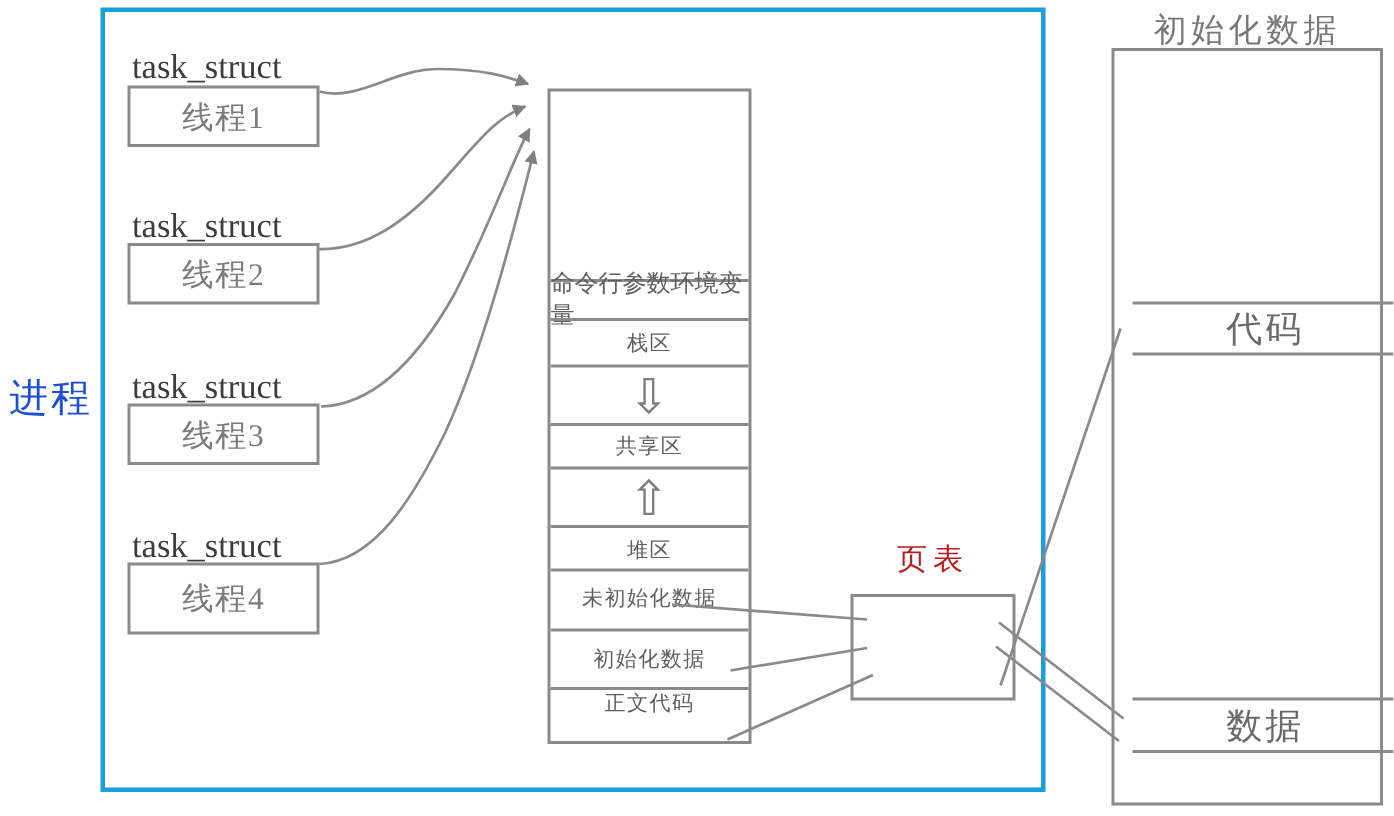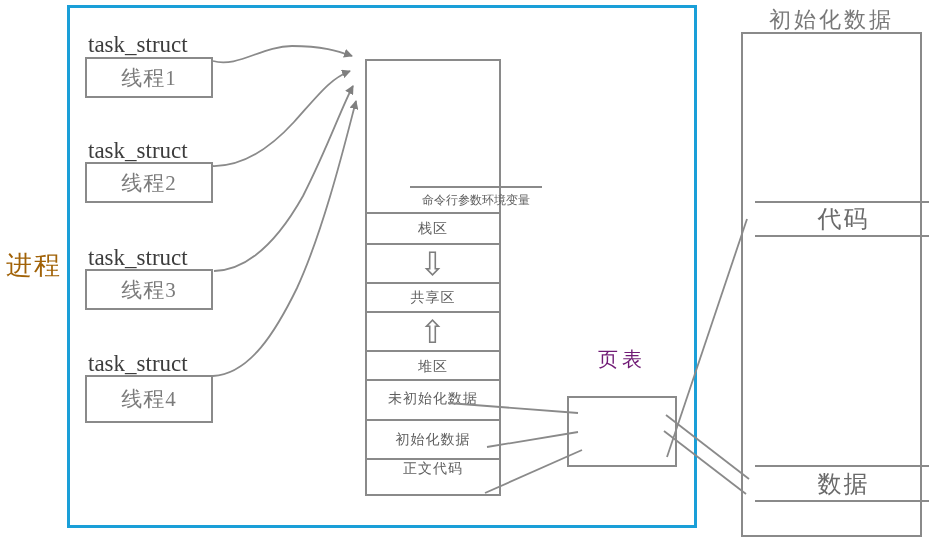--- a/index.html
+++ b/index.html
@@ -7,21 +7,21 @@
     position:relative;width:929px;height:544px;background:#ffffff;overflow:hidden;
     font-family:"Liberation Serif","DejaVu Serif",serif;
   }
   
   .process-box{
     position:absolute;left:67px;top:5px;width:630px;height:523px;
     border:3px solid #1a9fd8;box-sizing:border-box;background:transparent;
   }
   .process-label{
     position:absolute;left:6px;top:248px;width:58px;
-    color:#a16207;font-size:26px;letter-spacing:2px;text-align:left;
+    color:#1d4ed8;font-size:26px;letter-spacing:2px;text-align:left;
   }
   
   .ts-label{
     position:absolute;left:88px;width:150px;color:#3c3c3c;font-size:23px;text-align:left;
   }
   .thread-box{
     position:absolute;left:85px;width:128px;height:41px;box-sizing:border-box;
     border:2px solid #8a8a8a;display:flex;align-items:center;justify-content:center;
     color:#7b7b7b;font-size:21px;letter-spacing:1px;background:#fff;
   }
@@ -33,28 +33,28 @@
   .as-box{
     position:absolute;left:365px;top:59px;width:136px;height:437px;box-sizing:border-box;
     border:2px solid #8a8a8a;background:#fff;
   }
   .as-row{
     position:absolute;left:0;width:132px;box-sizing:border-box;
     display:flex;align-items:center;justify-content:center;
     color:#5f5f5f;font-size:14px;letter-spacing:1px;
   }
   .as-row.sep{border-top:2px solid #8a8a8a;}
-  .as-row.small{font-size:12px;letter-spacing:0;margin-left:43px;}
+  .as-row.small{font-size:16px;letter-spacing:0;}
   .glyph-arrow{
     font-family:"DejaVu Sans",sans-serif;font-size:32px;color:#7e7e7e;line-height:1;
   }
   
   .pt-title{
-    position:absolute;left:567px;top:346px;width:110px;text-align:center;
-    color:#701a75;font-size:20px;letter-spacing:4px;
+    position:absolute;left:567px;top:359px;width:110px;text-align:center;
+    color:#b91c1c;font-size:20px;letter-spacing:4px;
   }
   .pt-box{
     position:absolute;left:567px;top:396px;width:110px;height:71px;box-sizing:border-box;
     border:2px solid #8a8a8a;background:transparent;
   }
   
   .pm-title{
     position:absolute;left:741px;top:5px;width:181px;text-align:center;
     color:#787878;font-size:22px;letter-spacing:3px;
   }

